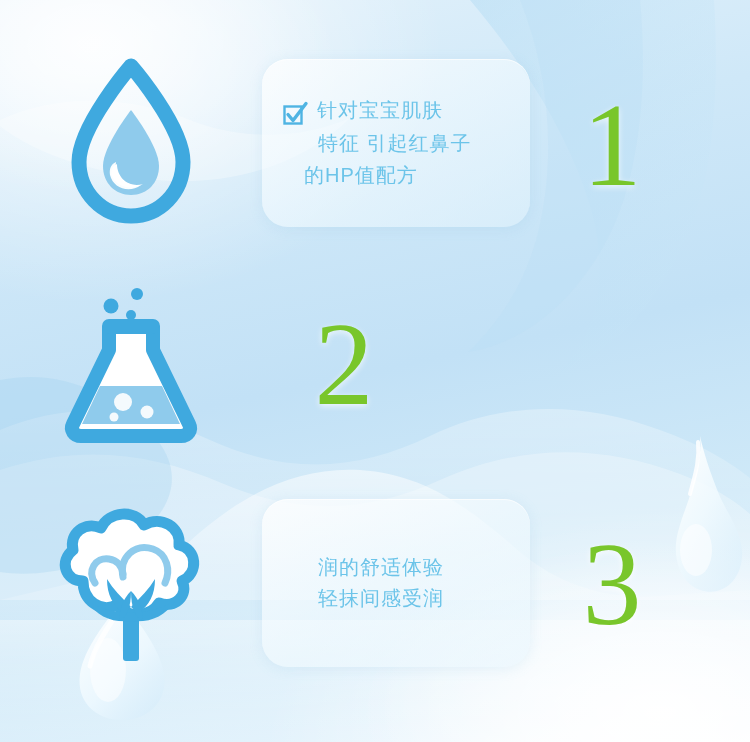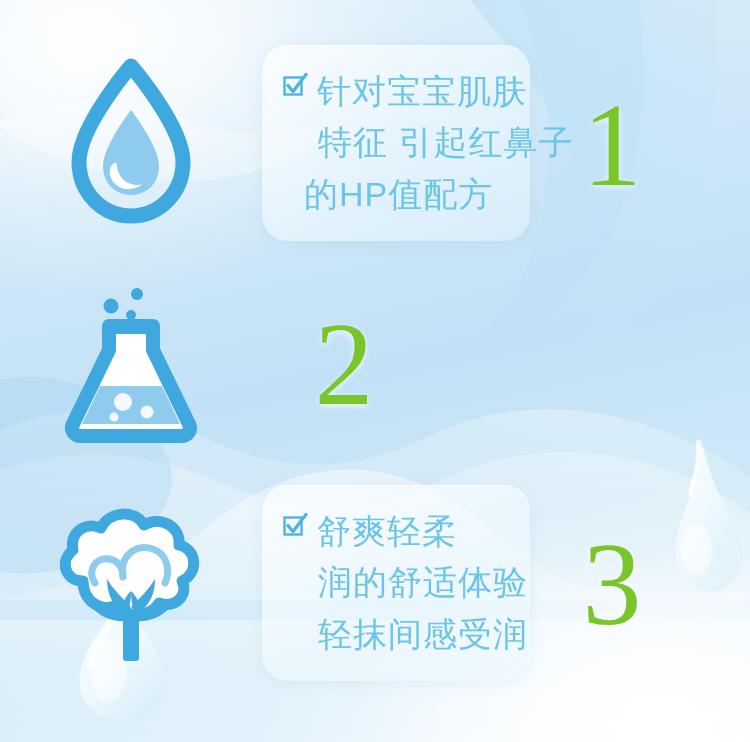--- a/index.html
+++ b/index.html
@@ -64,21 +64,21 @@
     box-shadow: 0 2px 14px rgba(120,185,220,0.14), inset 0 1px 0 rgba(255,255,255,0.65);
     padding: 22px 16px 22px 20px;
     display: flex;
     flex-direction: column;
     justify-content: center;
   }
   .card-line {
     display: flex;
     align-items: flex-start;
     color: #6cc4e9;
-    font-size: 34px;
+    font-size: 20px;
     line-height: 1.46;
     letter-spacing: 1px;
     white-space: nowrap;
   }
   .card-line + .card-line { margin-top: 2px; }
   .line-indent-1 { padding-left: 36px; }
   .line-indent-2 { padding-left: 22px; }
   .line-indent-0 { padding-left: 0px; }
 
   .check-icon {
@@ -278,29 +278,20 @@
           <path d="M88,112 C98,102 106,94 112,84 C112,100 106,110 96,118 Z"></path>
           <path d="M88,118 C74,118 58,114 44,106 C54,122 70,128 88,126 Z"></path>
           <path d="M88,118 C102,118 118,114 132,106 C122,122 106,128 88,126 Z"></path>
           <path d="M88,96 C80,104 76,114 76,126 C84,122 88,112 88,96 Z"></path>
           <path d="M88,96 C96,104 100,114 100,126 C92,122 88,112 88,96 Z"></path>
         </g>
       </svg>
     </div>
 
     <div class="card">
-      <div class="card-line line-indent-0">
-        <span class="check-icon">
-          <svg width="26" height="26" viewBox="0 0 26 26" xmlns="http://www.w3.org/2000/svg">
-            <rect x="2.5" y="5.5" width="17" height="17" fill="none" stroke="#4fb4e3" stroke-width="2.4"></rect>
-            <path d="M6,13.5 L11,19.5 L24,2.5" fill="none" stroke="#4fb4e3" stroke-width="3.4" stroke-linecap="round" stroke-linejoin="round"></path>
-          </svg>
-        </span>
-        <span>舒爽轻柔</span>
-      </div>
       <div class="card-line line-indent-1">
         <span>润的舒适体验</span>
       </div>
       <div class="card-line line-indent-1">
         <span>轻抹间感受润</span>
       </div>
     </div>
 
     <div class="numeral numeral-3">3</div>
   </div>

